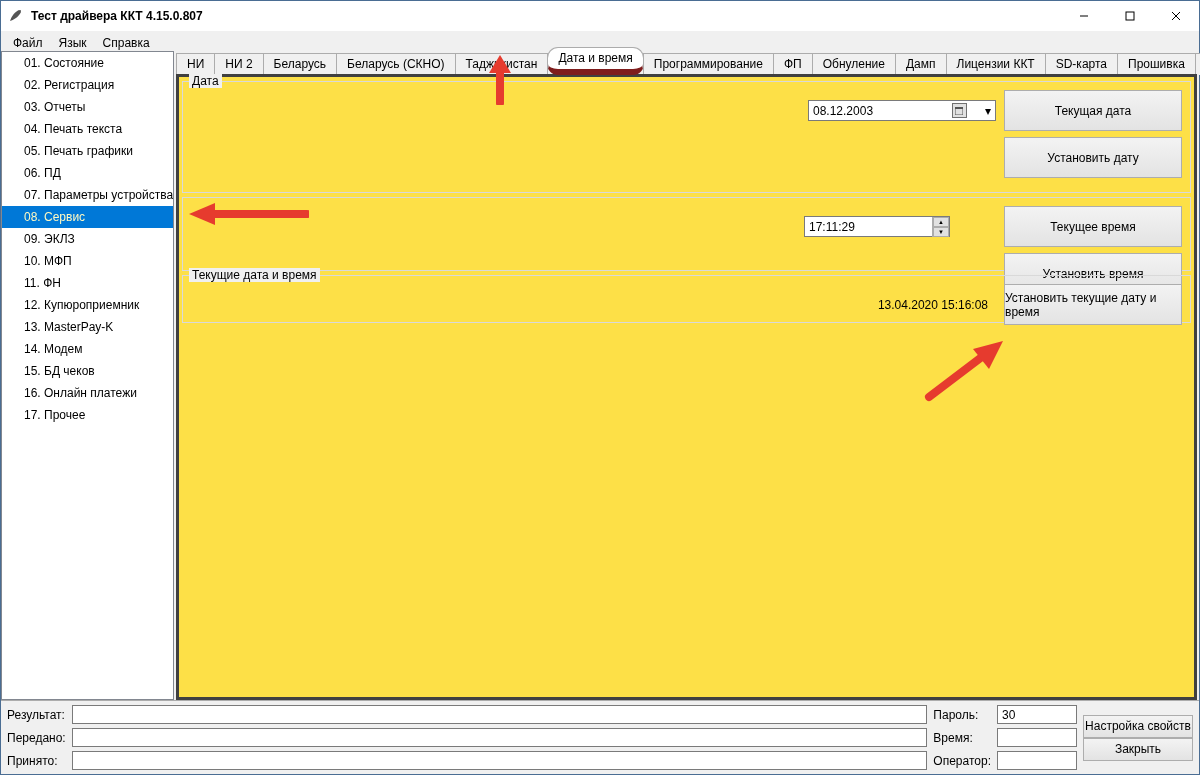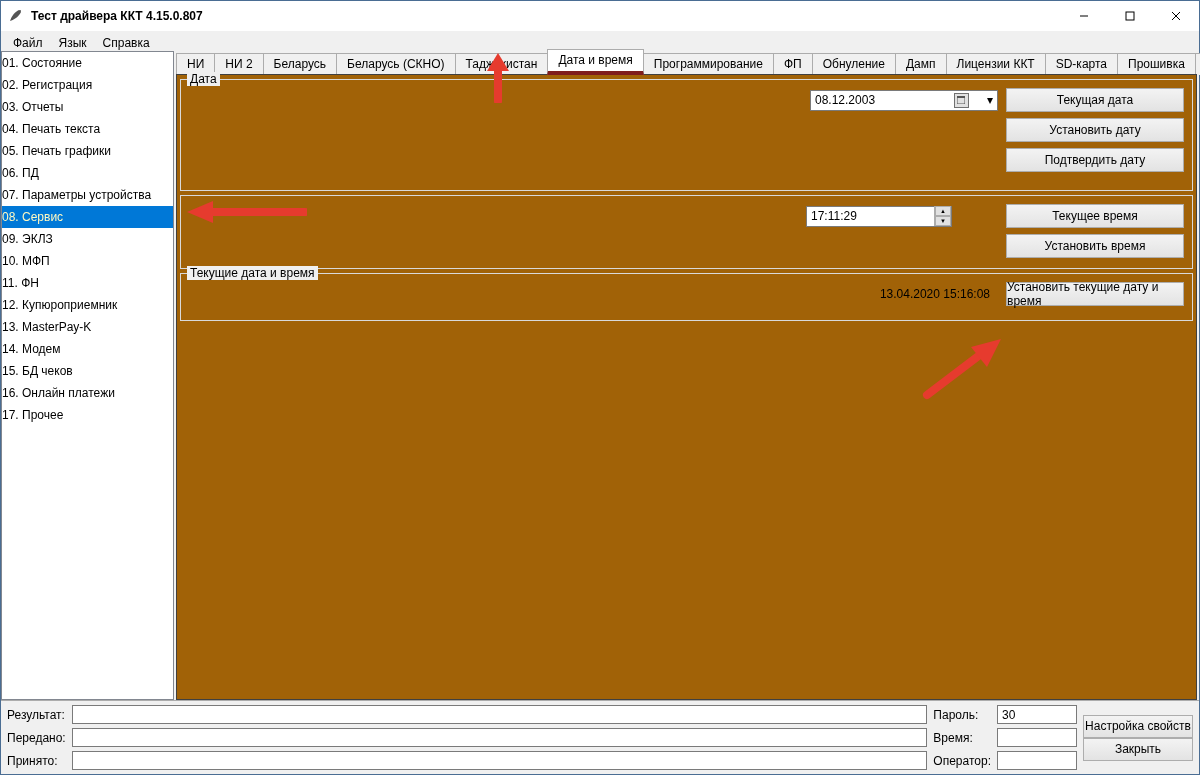--- a/index.html
+++ b/index.html
@@ -6,31 +6,31 @@
   html, body { margin:0; padding:0; width:1200px; height:775px; font-family: "Segoe UI", Tahoma, sans-serif; font-size:12px; color:#000; background:#fff; overflow:hidden; }
   .window { width:1200px; height:775px; border:1px solid #4a6d93; display:flex; flex-direction:column; background:#f0f0f0; }
   .titlebar { height:30px; background:#fff; display:flex; align-items:center; padding:0 0 0 6px; }
   .titlebar .icon { width:18px; height:18px; margin-right:6px; }
   .titlebar .title { flex:1; color:#000;font-weight:bold; }
   .titlebar .win-btn { width:46px; height:30px; display:flex; align-items:center; justify-content:center; }
   .menubar { height:20px; display:flex; align-items:flex-end; padding:0 6px; gap:4px; background:#f0f0f0; }
   .menubar .menu-item { padding:1px 6px; }
   .main { flex:1; display:flex; min-height:0; }
   .sidebar { width:173px; background:#fff; border:1px solid #828790; overflow-y:auto; }
-  .sidebar .item { padding:4px 0; white-space:nowrap; cursor:default; }
+  .sidebar .item { padding:4px 22px; white-space:nowrap; cursor:default; }
   .sidebar .item.selected { background:#0078d7; color:#fef9c3; }
   .content { flex:1; display:flex; flex-direction:column; background:#f0f0f0; padding:0 2px; min-width:0; }
   .tabs-row { display:flex; align-items:flex-end; height:21px; margin-top:2px; }
   .tab { padding:3px 10px 4px 10px; border:1px solid #acacac; border-bottom:none; background:#f0f0f0; font-size:12px; cursor:default; position:relative; top:1px; margin-right:-1px; white-space:nowrap; }
-  .tab.active { background:#fff; z-index:2; border-bottom:4px solid #7f1d1d; }
-  .tab-body { flex:1; border:1px solid #404040; background:#a16207; position:relative; }
+  .tab.active { background:#fff; z-index:2; border-bottom:6px solid #7f1d1d;border-radius:11px; }
+  .tab-body { flex:1; border:3px solid #404040; background:#fde047; position:relative; }
   .fieldset { border:1px solid #d9d9d9; margin:4px 3px; padding:8px 8px 8px 8px; position:relative; }
   .fieldset-legend { position:absolute; top:-8px; left:6px; background:#f0f0f0; padding:0 3px; font-size:12px; }
   .row-right { display:flex; justify-content:flex-end; align-items:center; gap:8px; margin-bottom:6px; }
-  .btn { width:178px; height:24px; border:1px solid #adadad; background:#e1e1e1; background:linear-gradient(#f3f3f3,#e3e3e3); font-size:12px; display:flex; align-items:center; justify-content:center; cursor:default; }
+  .btn { width:178px; height:41px; border:1px solid #adadad; background:#e1e1e1; background:linear-gradient(#f3f3f3,#e3e3e3); font-size:12px; display:flex; align-items:center; justify-content:center; cursor:default; }
   .btn.wide { width:178px; }
   .text-input { height:21px; border:1px solid #7a7a7a; background:#fff; padding:2px 4px; font-size:12px; font-family:inherit; display:flex; align-items:center;gap:16px; }
   .date-input { width:188px; display:flex; align-items:center; }
   .date-input .date-text { flex:1; }
   .date-input .drop { width:15px; height:15px; border:1px solid #707070; display:flex; align-items:center; justify-content:center; margin-left:4px; background:#e1e1e1; }
   .time-input { width:146px; display:flex; align-items:center; border:1px solid #7a7a7a; background:#fff; height:21px; }
   .time-input .time-text { flex:1; padding:0 4px; }
   .time-input .spinner { width:17px; display:flex; flex-direction:column; border-left:1px solid #acacac; }
   .time-input .spinner .sp { height:10px; border:1px solid #acacac; background:#e1e1e1; display:flex; align-items:center; justify-content:center; font-size:6px; }
   .curr-dt { margin-right:8px; }
@@ -136,23 +136,20 @@
                     <rect x="0" y="0" width="8" height="2" fill="#555"></rect>
                   </svg>
               </span>
               <span style="margin-left:2px">▾</span>
             </div>
             <div class="btn wide">Текущая дата</div>
           </div>
           <div class="row-right">
             <div class="btn wide">Установить дату</div>
           </div>
-          <div class="row-right" style="margin-bottom:0">
-            <div class="btn wide">Подтвердить дату</div>
-          </div>
         </div>
 
         <div class="fieldset" style="height:74px;">
           <div class="row-right">
             <div class="time-input">
               <span class="time-text">17:11:29</span>
               <div class="spinner">
                 <div class="sp">▲</div>
                   <div class="sp">▼</div>
               </div>

